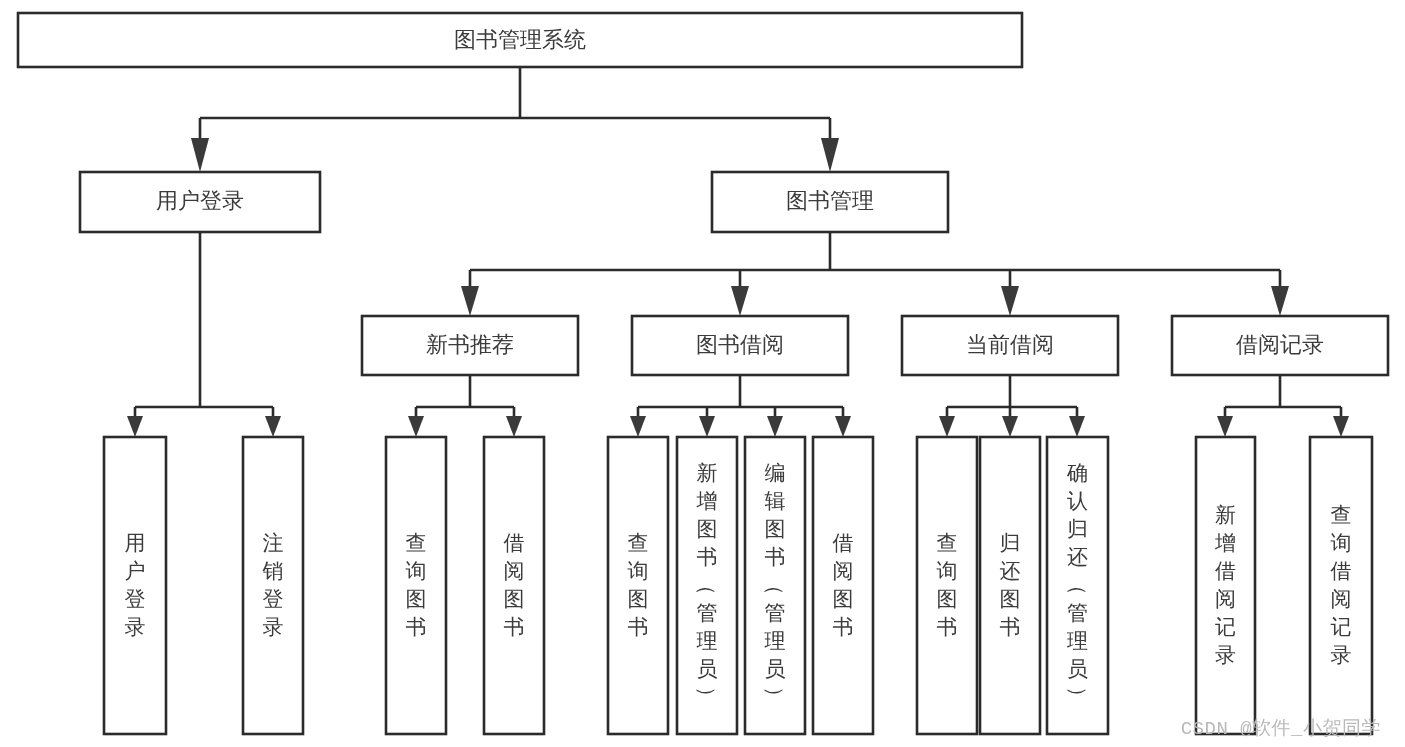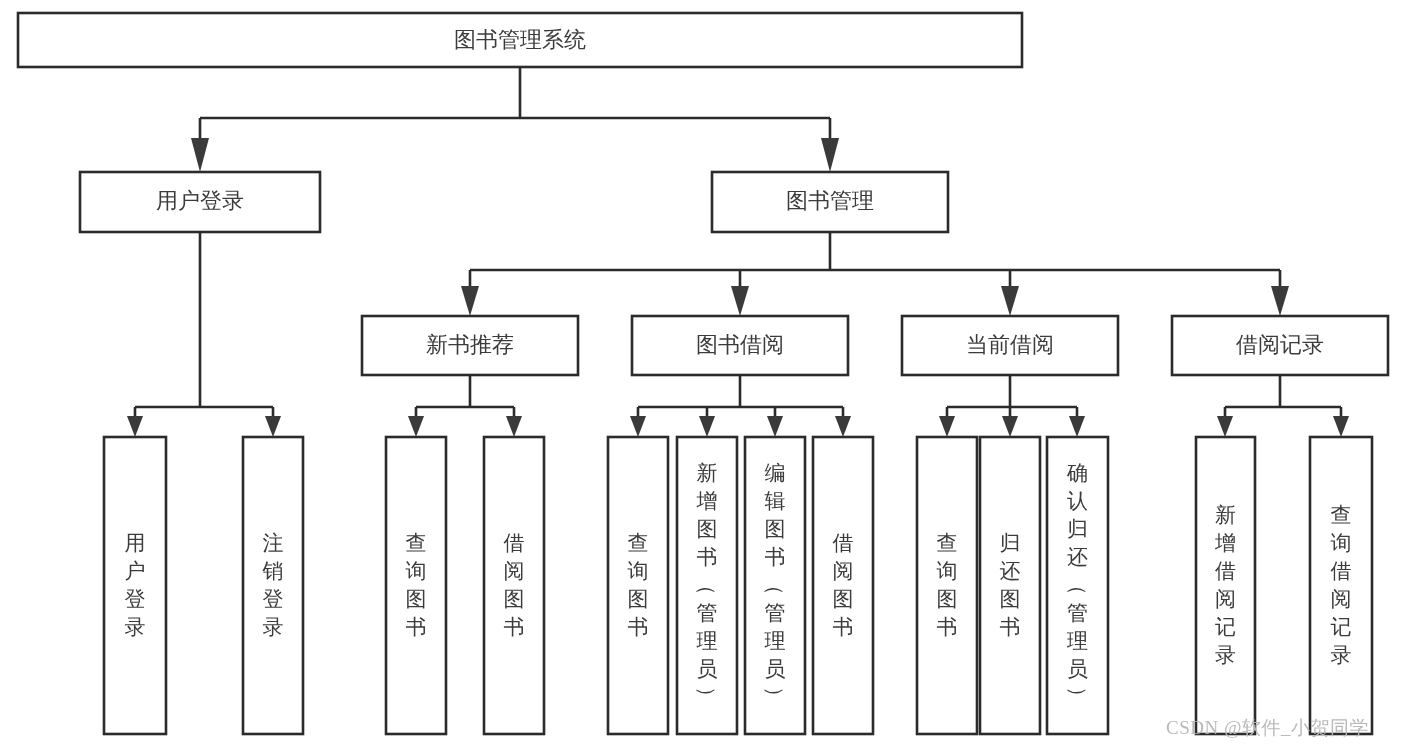--- a/index.html
+++ b/index.html
@@ -49,23 +49,23 @@
     stroke-width: 2.6;
     fill: none;
     stroke-linecap: butt;
   }
   .edge-arrow {
     fill: #3a3a3a;
     stroke: none;
   }
   .watermark {
     position: absolute;
-    right: 24px;
+    right: 12px;
     bottom: 6px;
-    font-family: Liberation Serif, serif;
+    font-family: Liberation Mono, monospace;
     font-size: 19px;
     color: #b9b9b9;
     letter-spacing: 0.5px;
     white-space: nowrap;
     user-select: none;
   }
 </style>
 </head>
 <body>
 

